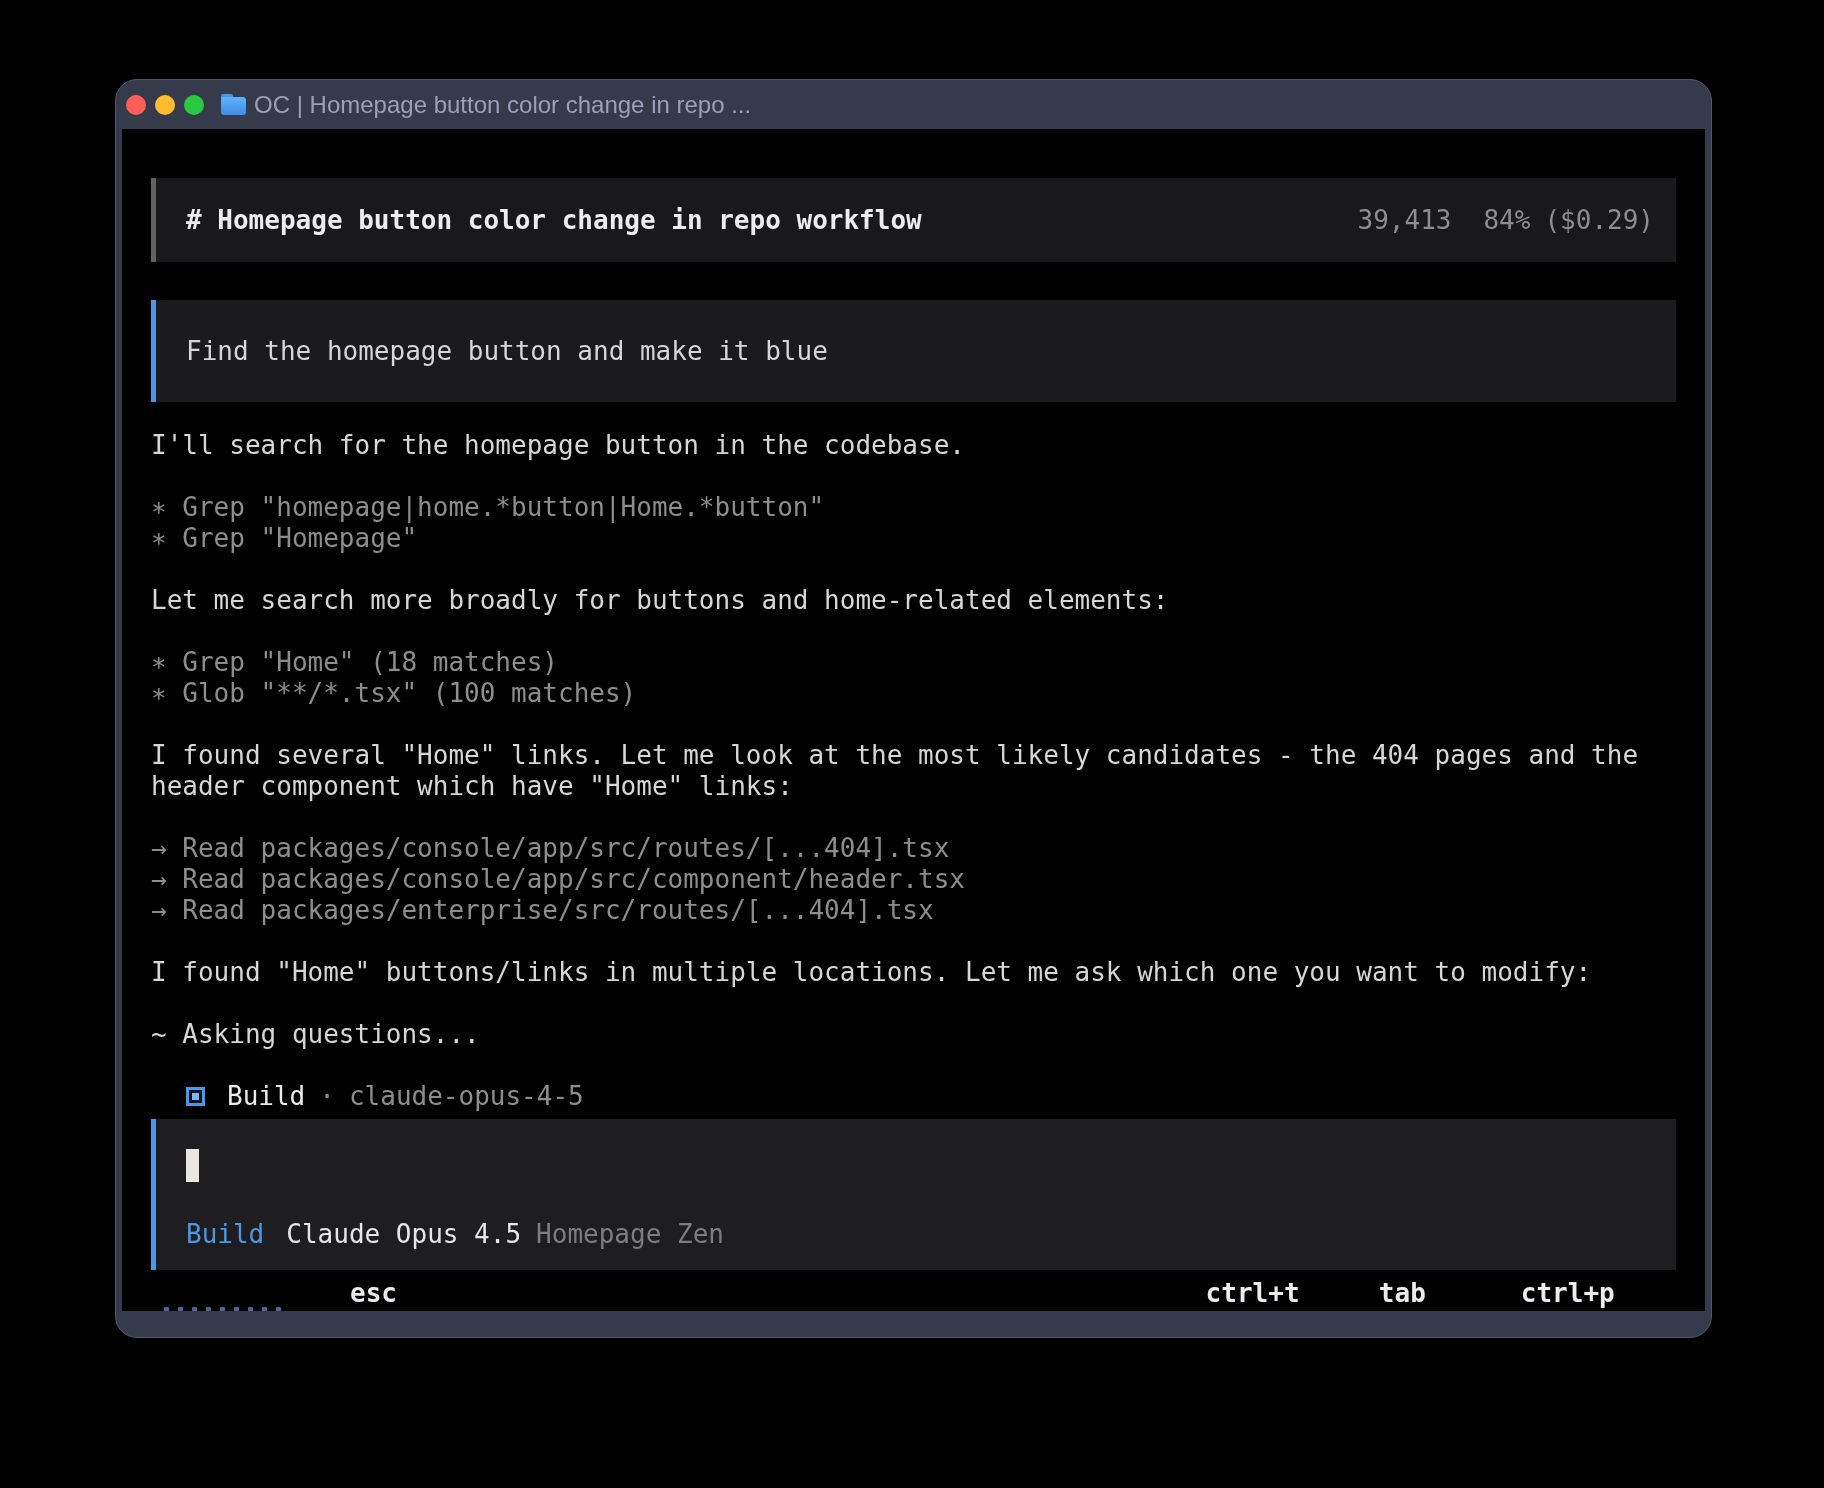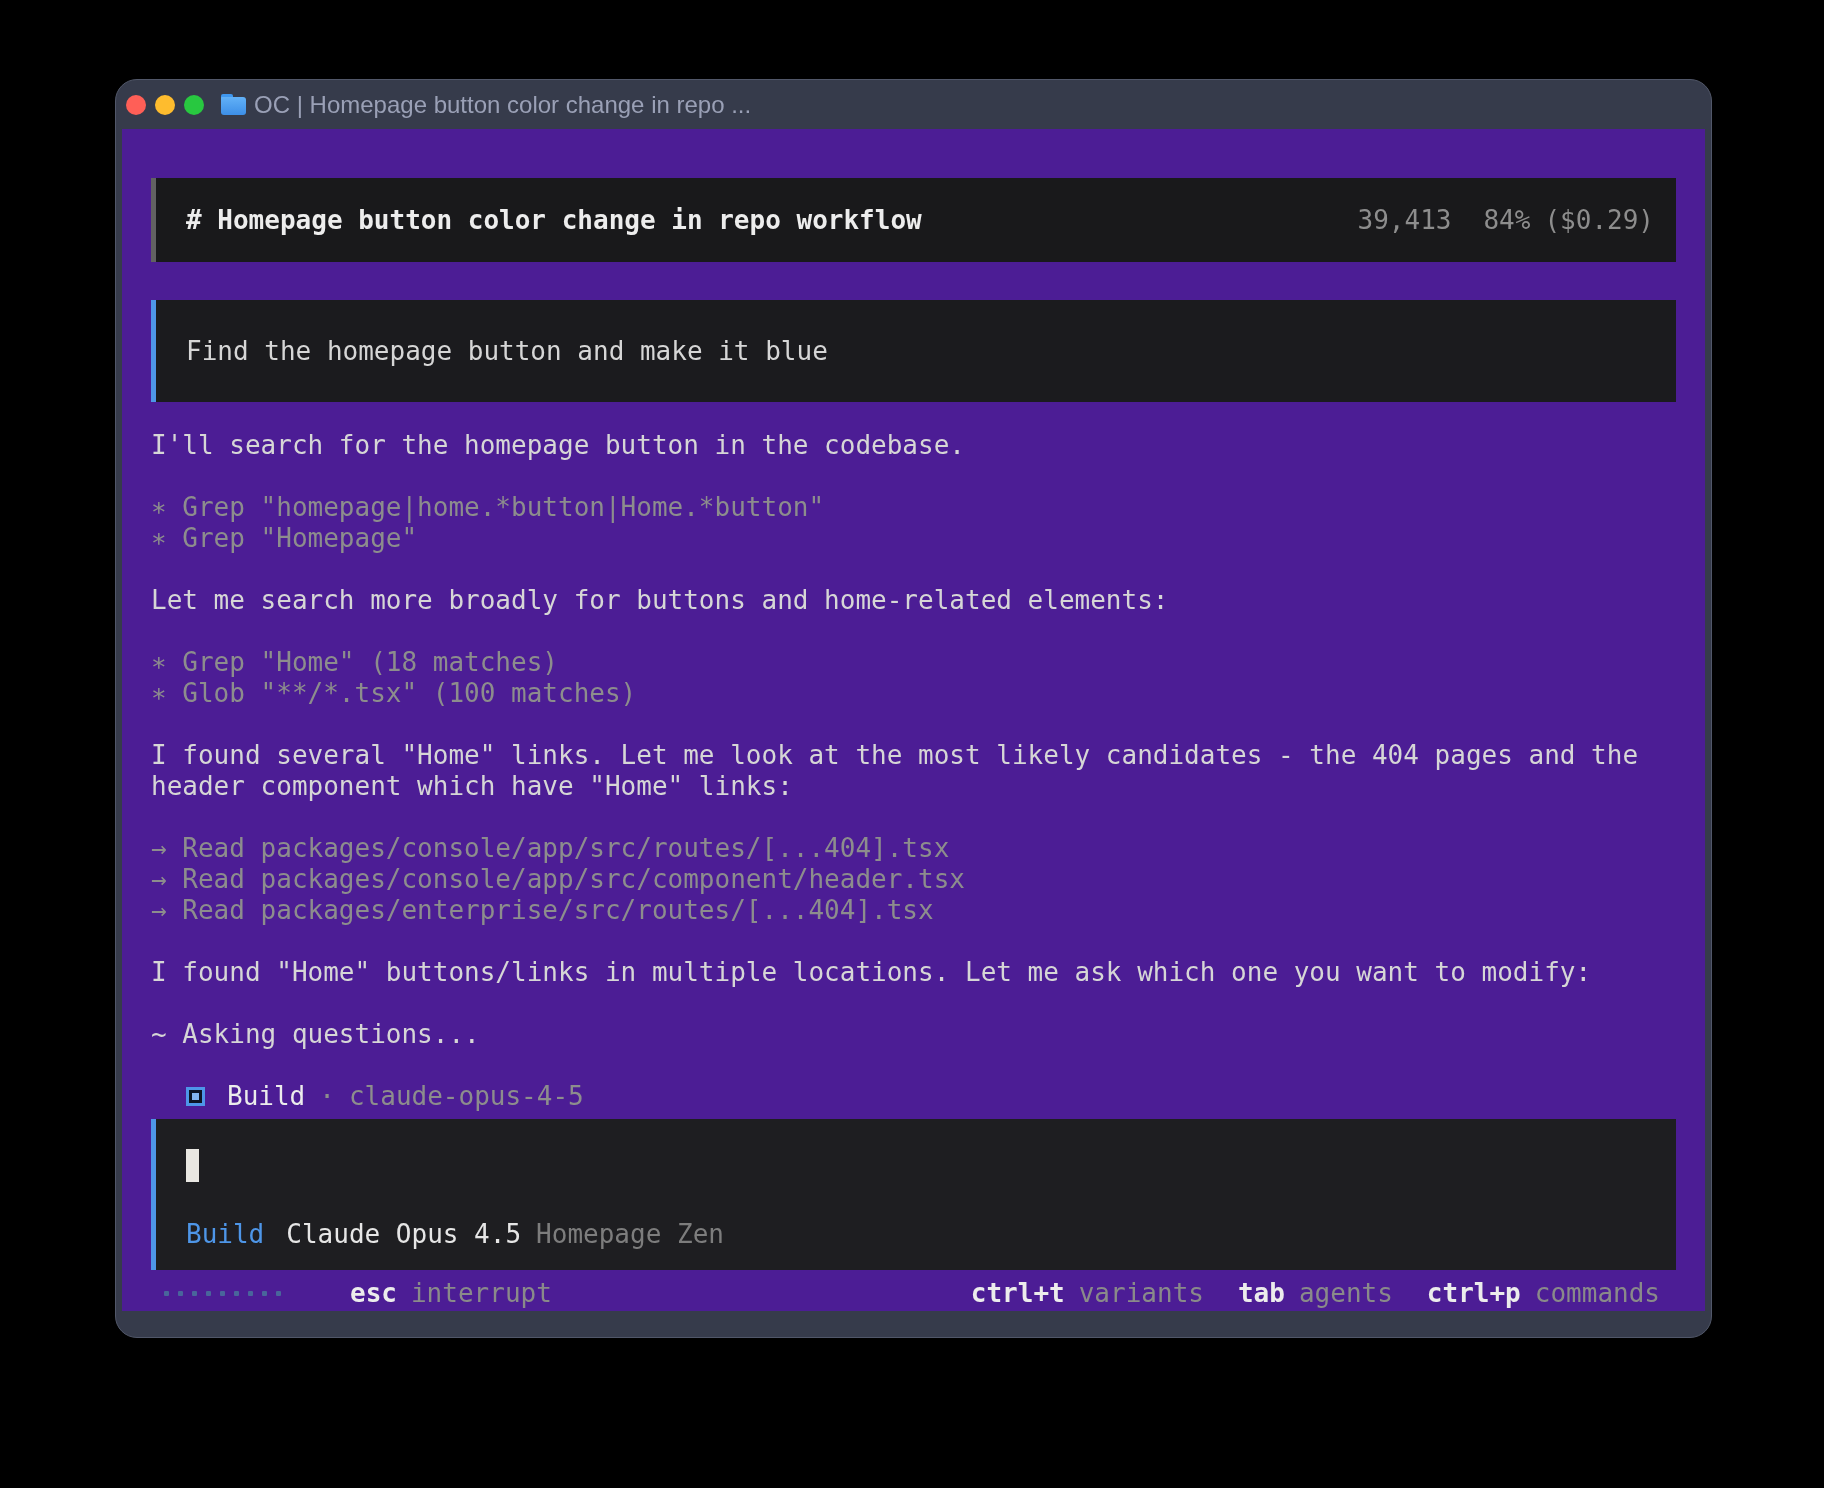--- a/index.html
+++ b/index.html
@@ -28,21 +28,21 @@
   .folder::after{
     content:"";position:absolute;top:3px;left:0;right:0;bottom:0;
     background:linear-gradient(#62b1f7,#3d8fe8);border-radius:1px 3px 3px 3px;
   }
   .wtitle{
     margin-left:8px;font-family:"Liberation Sans",sans-serif;font-weight:400;
     font-size:24px;color:#9aa0b6;white-space:nowrap;
   }
   .content{
     position:absolute;left:6px;right:6px;top:49px;bottom:26px;
-    background:#4c1d95;padding:0 29px;box-sizing:border-box;overflow:hidden;
+    background:#000000;padding:0 29px;box-sizing:border-box;overflow:hidden;
     font-size:26px;line-height:31px;
   }
   .session-header{
     margin-top:49px;height:84px;display:flex;align-items:center;
     justify-content:space-between;background:#19191b;
     border-left:5px solid #626262;padding:0 22px 0 30px;box-sizing:border-box;
   }
   .s-title{font-weight:700;color:#ededed;white-space:nowrap;}
   .s-stats{color:#8d8d8d;white-space:nowrap;display:flex;align-items:center;}
   .s-stats .stat-tokens{margin-right:32px;}
@@ -79,21 +79,21 @@
   .m-provider{color:#7d7d7d;margin-left:15px;}
   .footer{
     margin-top:8px;display:flex;align-items:center;justify-content:space-between;
     padding:0 16px 0 13px;
   }
   .f-left,.f-right{display:flex;align-items:center;}
   .dots{display:flex;align-items:center;gap:9px;margin-right:35px;}
   .dot{width:5px;height:5px;background:#49659b;border-radius:1px;display:inline-block;}
   .key{color:#ececec;font-weight:700;white-space:pre;}
   .lbl{color:#8a8a8a;margin-left:14px;white-space:pre;}
-  .hint{display:flex;align-items:flex-start;margin-left:34px;}
+  .hint{display:flex;align-items:flex-start;margin-left:34px;flex-direction:column;}
   .hint:first-child{margin-left:7px;}
 </style>
 </head>
 <body>
 
 <div class="window">
   <div class="titlebar">
     <div class="lights">
       <span class="light red"></span>
       <span class="light yellow"></span>

